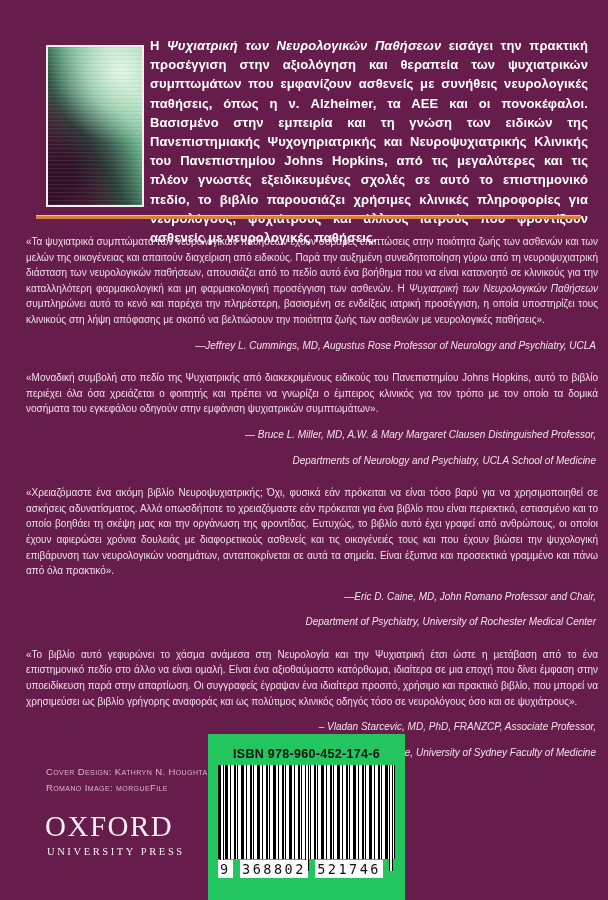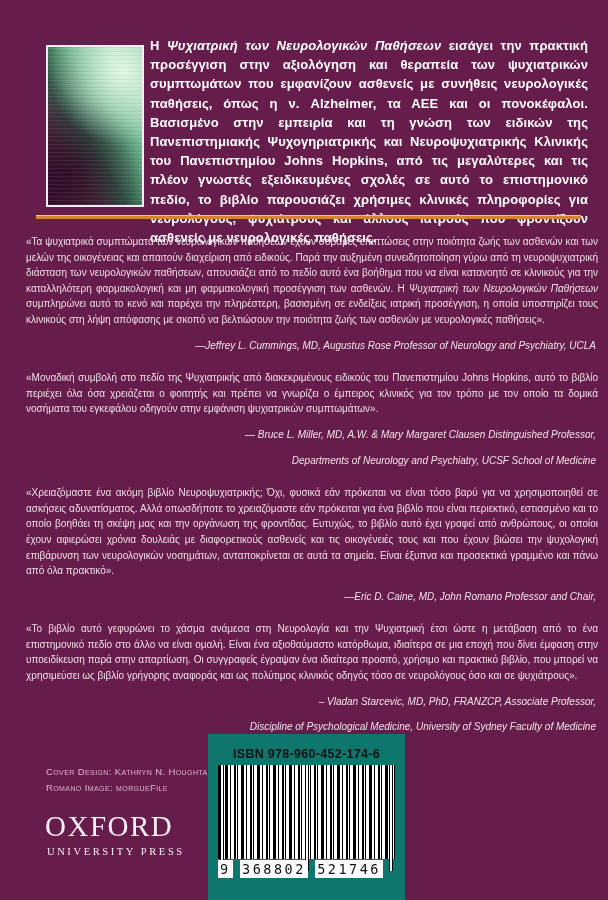--- a/index.html
+++ b/index.html
@@ -49,21 +49,21 @@
   .oxford{
     font-family:"Liberation Serif",serif;font-size:29px;line-height:32px;
     letter-spacing:1.5px;font-weight:normal;
   }
   .press{
     font-family:"Liberation Serif",serif;font-size:10.5px;letter-spacing:2.6px;
     margin-top:4px;padding-left:2px;
   }
   .barcode-box{
     position:absolute;left:208px;top:734px;width:197px;height:166px;
-    background:#0f766e;box-sizing:border-box;padding:13px 10px 0 10px;
+    background:#22c55e;box-sizing:border-box;padding:13px 10px 0 10px;
     text-align:center;color:#111;
   }
   .isbn{
     font-size:12.5px;font-weight:bold;letter-spacing:0.3px;line-height:14px;
     white-space:nowrap;
   }
   .bars{
     margin-top:4px;height:94px;
     background:repeating-linear-gradient(90deg,
       #000 0 2px,#fff 2px 3px,#000 3px 4px,#fff 4px 7px,
@@ -96,26 +96,27 @@
   <div class="quotes">
 
     <div class="quote">
       <p class="qtext"><span>«Τα ψυχιατρικά συμπτώματα των νευρολογικών παθήσεων έχουν σοβαρές επιπτώσεις στην ποιότητα ζωής των ασθενών και των μελών της οικογένειας και απαιτούν διαχείριση από ειδικούς. Παρά την αυξημένη συνειδητοποίηση γύρω από τη νευροψυχιατρική διάσταση των νευρολογικών παθήσεων, απουσιάζει από το πεδίο αυτό ένα βοήθημα που να είναι κατανοητό σε κλινικούς για την καταλληλότερη φαρμακολογική και μη φαρμακολογική προσέγγιση των ασθενών. Η </span><em>Ψυχιατρική των Νευρολογικών Παθήσεων</em><span> συμπληρώνει αυτό το κενό και παρέχει την πληρέστερη, βασισμένη σε ενδείξεις ιατρική προσέγγιση, η οποία υποστηρίζει τους κλινικούς στη λήψη απόφασης με σκοπό να βελτιώσουν την ποιότητα ζωής των ασθενών με νευρολογικές παθήσεις».</span></p>
       <div class="attr">—Jeffrey L. Cummings, MD, Augustus Rose Professor of Neurology and Psychiatry, UCLA</div>
     </div>
 
     <div class="quote">
       <p class="qtext"><span>«Μοναδική συμβολή στο πεδίο της Ψυχιατρικής από διακεκριμένους ειδικούς του Πανεπιστημίου Johns Hopkins, αυτό το βιβλίο περιέχει όλα όσα χρειάζεται ο φοιτητής και πρέπει να γνωρίζει ο έμπειρος κλινικός για τον τρόπο με τον οποίο τα δομικά νοσήματα του εγκεφάλου οδηγούν στην εμφάνιση ψυχιατρικών συμπτωμάτων».</span></p>
       <div class="attr">— Bruce L. Miller, MD, A.W. &amp; Mary Margaret Clausen Distinguished Professor,</div>
-      <div class="attr">Departments of Neurology and Psychiatry, UCSF School of Medicine</div>
+      <div class="attr">Departments of Neurology and Psychiatry, UCLA School of Medicine</div>
     </div>
 
     <div class="quote">
       <p class="qtext"><span>«Χρειαζόμαστε ένα ακόμη βιβλίο Νευροψυχιατρικής; Όχι, φυσικά εάν πρόκειται να είναι τόσο βαρύ για να χρησιμοποιηθεί σε ασκήσεις αδυνατίσματος. Αλλά οπωσδήποτε το χρειαζόμαστε εάν πρόκειται για ένα βιβλίο που είναι περιεκτικό, εστιασμένο και το οποίο βοηθάει τη σκέψη μας και την οργάνωση της φροντίδας. Ευτυχώς, το βιβλίο αυτό έχει γραφεί από ανθρώπους, οι οποίοι έχουν αφιερώσει χρόνια δουλειάς με διαφορετικούς ασθενείς και τις οικογένειές τους και που έχουν βιώσει την ψυχολογική επιβάρυνση των νευρολογικών νοσημάτων, ανταποκρίνεται σε αυτά τα σημεία. Είναι έξυπνα και προσεκτικά γραμμένο και πάνω από όλα πρακτικό».</span></p>
       <div class="attr">—Eric D. Caine, MD, John Romano Professor and Chair,</div>
+      <div class="attr">Department of Psychiatry, University of Rochester Medical Center</div>
     </div>
 
     <div class="quote">
       <p class="qtext"><span>«Το βιβλίο αυτό γεφυρώνει το χάσμα ανάμεσα στη Νευρολογία και την Ψυχιατρική έτσι ώστε η μετάβαση από το ένα επιστημονικό πεδίο στο άλλο να είναι ομαλή. Είναι ένα αξιοθαύμαστο κατόρθωμα, ιδιαίτερα σε μια εποχή που δίνει έμφαση στην υποειδίκευση παρά στην απαρτίωση. Οι συγγραφείς έγραψαν ένα ιδιαίτερα προσιτό, χρήσιμο και πρακτικό βιβλίο, που μπορεί να χρησιμεύσει ως βιβλίο γρήγορης αναφοράς και ως πολύτιμος κλινικός οδηγός τόσο σε νευρολόγους όσο και σε ψυχιάτρους».</span></p>
       <div class="attr">– Vladan Starcevic, MD, PhD, FRANZCP, Associate Professor,</div>
       <div class="attr">Discipline of Psychological Medicine, University of Sydney Faculty of Medicine</div>
     </div>
 
   </div>
 

